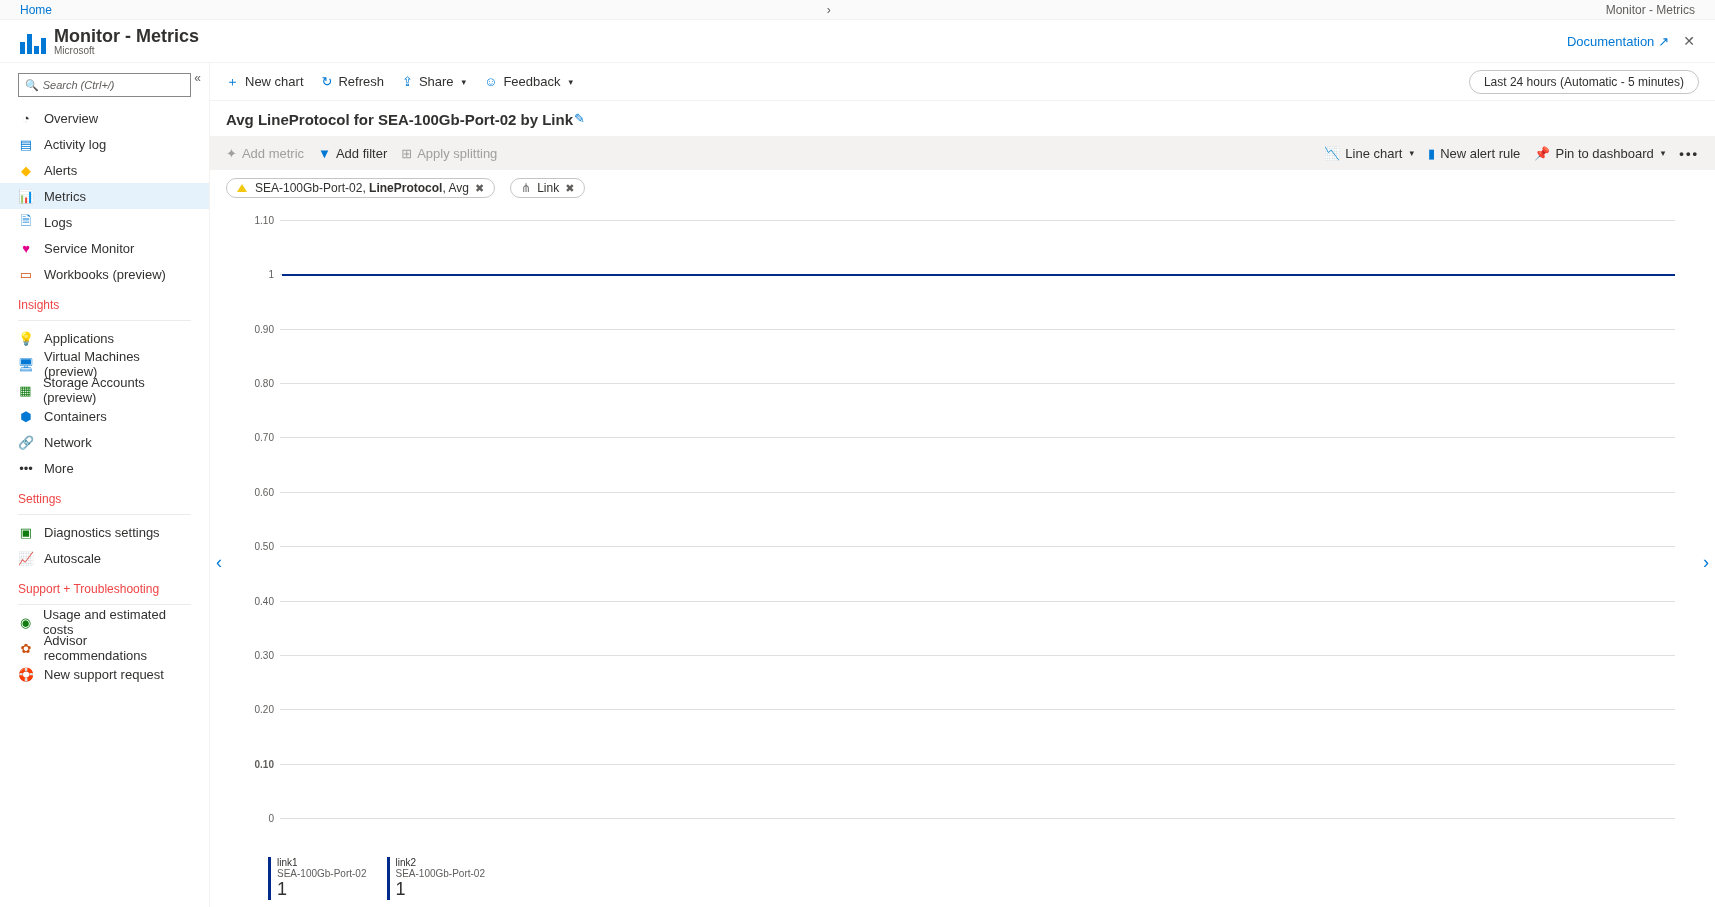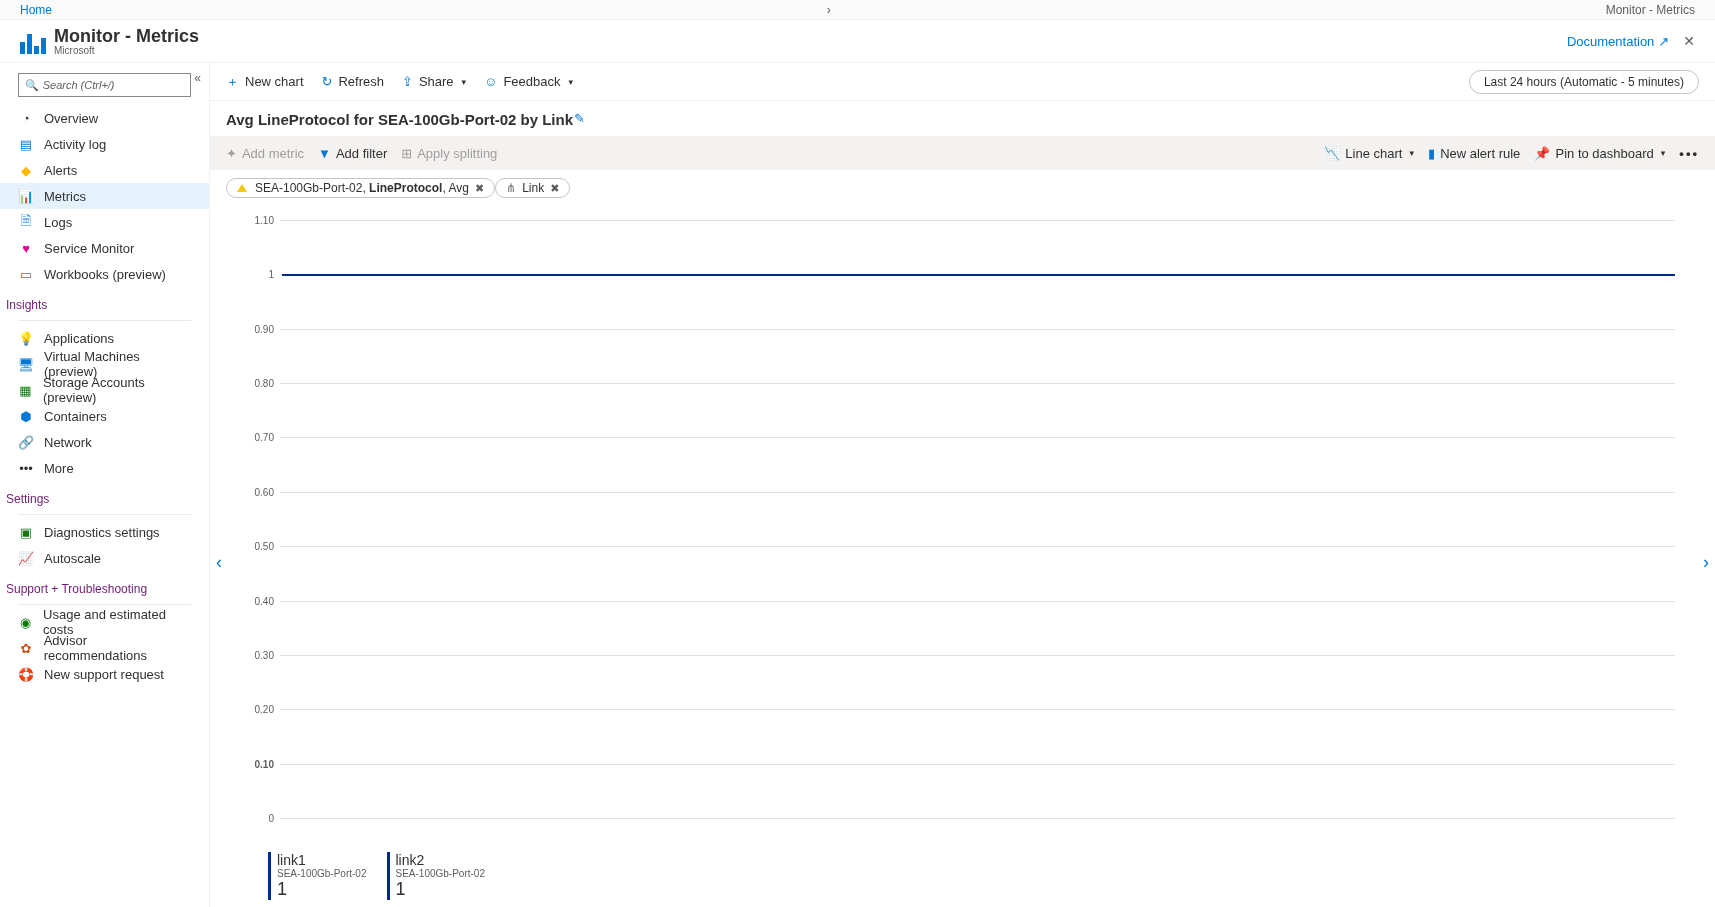--- a/index.html
+++ b/index.html
@@ -30,42 +30,42 @@
 
 .shell { display: flex; height: calc(100vh - 52px); min-height: 760px; }
 .sidebar { width: 210px; border-right: 1px solid #f3f2f1; padding: 10px 0; position:relative; }
 .sidebar-collapse { position:absolute; top:8px; right:8px; font-size:12px; color:#605e5c; cursor:pointer; }
 .search-wrap { padding: 0 18px 8px; }
 .search-box { display:flex; align-items:center; border:1px solid #8a8886; height:24px; padding:0 6px; font-size:11px; color:#605e5c; font-style: italic; }
 .search-box .mag { font-style: normal; margin-right:4px; font-size:11px; }
 .nav-item { display:flex; align-items:center; padding: 4px 18px; height:26px; font-size:13px; cursor:pointer; gap:10px; }
 .nav-item.active { background:#e5f1fb; font-weight:400; }
 .nav-icon { width:16px; height:16px; display:inline-flex; align-items:center; justify-content:center; font-size:13px; }
-.section-label { padding: 10px 6px 4px; font-size:12px; color:#701a75; border-top:1px solid transparent; }
+.section-label { padding: 10px 18px 4px; font-size:12px; color:#ef4444; border-top:1px solid transparent; }
 .section-sep { border-top: 1px solid #edebe9; margin: 4px 18px; }
 
 
 .main { flex:1; display:flex; flex-direction:column; overflow:hidden; }
 .toolbar { display:flex; align-items:center; padding: 8px 16px; border-bottom: 1px solid #f3f2f1; gap: 18px; height: 38px; }
 .tool-btn { display:flex; align-items:center; gap:6px; font-size:13px; color:#323130; cursor:pointer; }
 .tool-btn .ic { color:#0078d4; font-size:13px; }
 .time-pill { margin-left:auto; border:1px solid #c8c6c4; border-radius: 14px; padding: 4px 14px; font-size:12px; cursor:pointer; }
 
 .chart-title-row { padding: 10px 16px 8px; display:flex; align-items:flex-start; gap:1px; }
 .chart-title { font-size: 15px; font-weight: 600; }
 .pencil { color:#0078d4; cursor:pointer; font-size:13px; }
 
 .sub-toolbar { display:flex; align-items:center; background:#f3f2f1; padding: 4px 16px; height:34px; gap: 14px; font-size:13px; }
 .sub-btn { display:flex; align-items:center; gap:5px; cursor:pointer; }
 .sub-btn.disabled { color:#a19f9d; cursor:default; }
 .sub-btn .funnel-ic { color:#0078d4; }
 .sub-right { margin-left:auto; display:flex; align-items:center; gap:14px; }
 
 
-.chips-row { padding: 8px 16px; display:flex; gap:0;align-items:center; }
+.chips-row { padding: 8px 16px; display:flex; gap:15px;align-items:center; }
 .chip { border:1px solid #c8c6c4; border-radius: 14px; padding: 2px 10px; font-size:12px; display:flex; align-items:center; gap:6px; background:#fff; cursor:pointer; }
 .chip .cx { color:#605e5c; font-size:11px; cursor:pointer; }
 .tri { width:0; height:0; border-left:5px solid transparent; border-right:5px solid transparent; border-bottom:8px solid #f2c811; margin-right:2px; }
 .share-ic { color:#707070; }
 
 
 .chart-panel { flex:1; position:relative; padding: 0 40px 0 40px; }
 .y-axis { position:absolute; left:38px; top:14px; bottom:100px; width:30px; }
 .y-tick { position:absolute; right:4px; font-size:10px; color:#605e5c; transform: translateY(-50%); }
 .plot { position:absolute; left:70px; right:40px; top:14px; bottom:100px; }
@@ -74,21 +74,21 @@
 .x-axis { position:absolute; left:70px; right:40px; bottom:78px; height:18px; }
 .x-tick { position:absolute; font-size:10px; color:#605e5c; transform: translateX(-50%); }
 
 .nav-arrow { position:absolute; top:50%; transform:translateY(-50%); color:#0078d4; font-size:18px; cursor:pointer; }
 .nav-arrow.left { left:6px; }
 .nav-arrow.right { right:6px; }
 
 
 .legend-row { position:absolute; left:58px; bottom:18px; display:flex; gap:20px; }
 .legend-item { border-left: 3px solid #012b8a; padding-left: 6px; }
-.legend-item .ln1 { font-size:14px; color:#323130; }
+.legend-item .ln1 { font-size:10px; color:#323130; }
 .legend-item .ln2 { font-size:10px; color:#605e5c; }
 .legend-item .val { font-size:18px; font-weight:400; margin-top:0; }
 
 .more-dots { letter-spacing:2px; font-weight:bold; cursor:pointer; }
 .caret { font-size:9px; margin-left:2px; }
 </style>
 </head>
 <body>
 
 <div class="breadcrumb">

